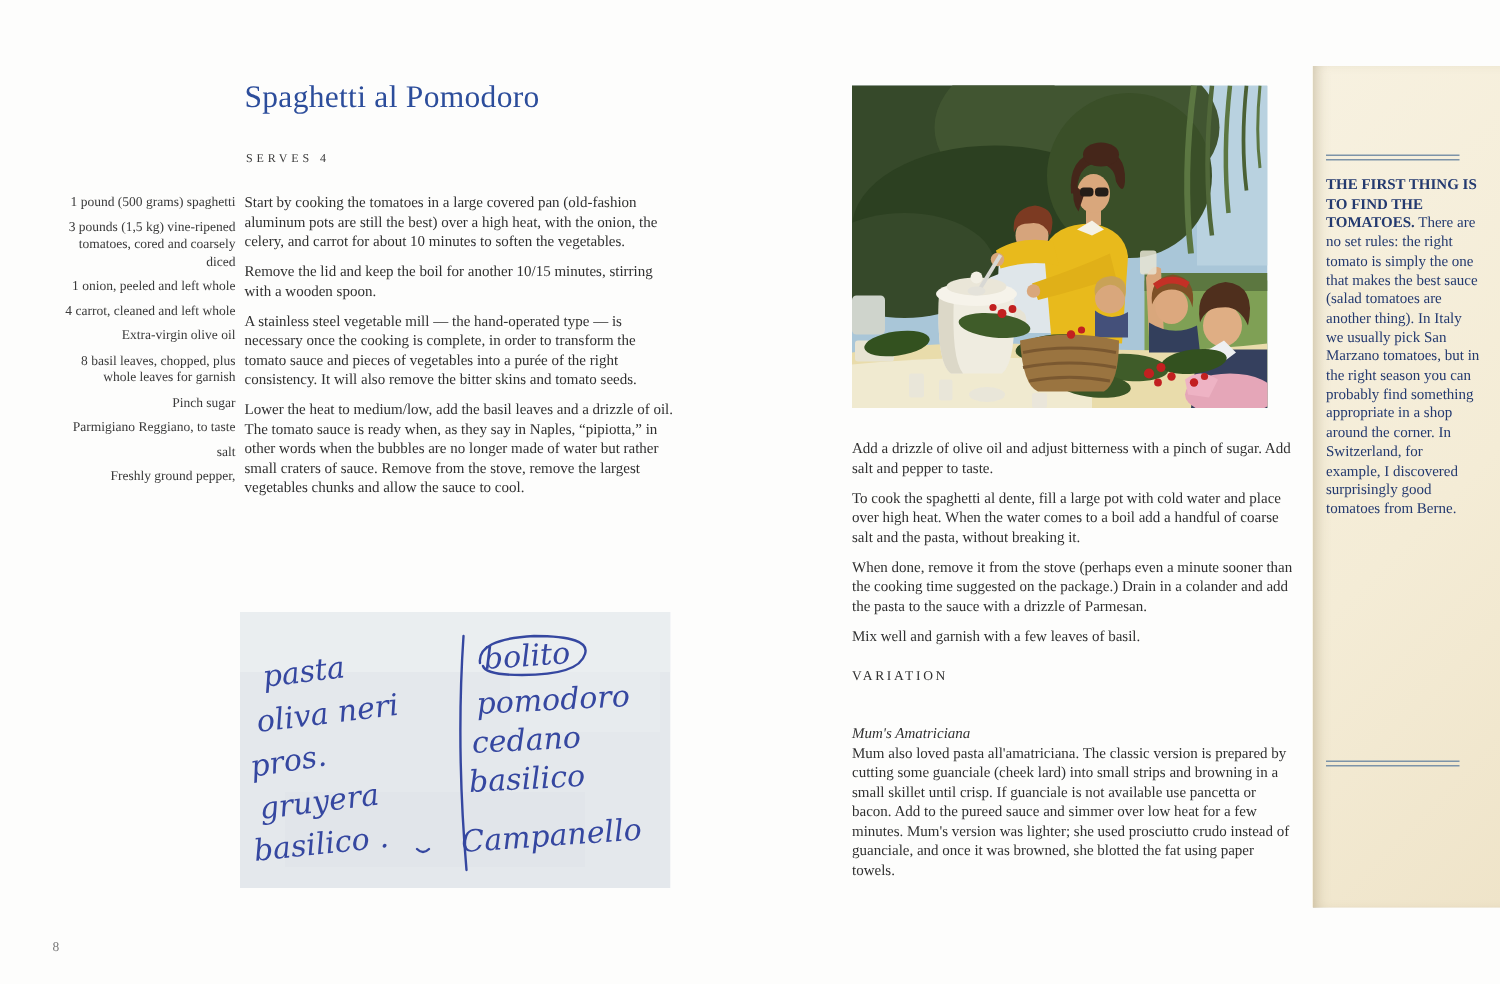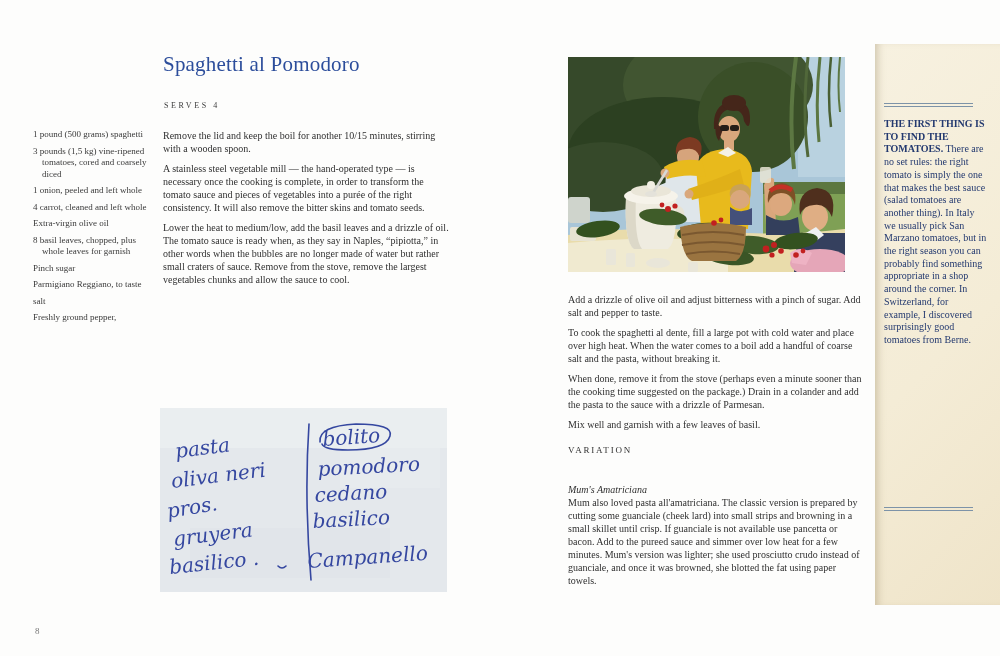--- a/index.html
+++ b/index.html
@@ -2,21 +2,21 @@
 <html><head>
 <meta charset="utf-8">
 <style>
   * { margin:0; padding:0; box-sizing:border-box; }
   html,body { width:1000px; height:656px; background:#ffffff; }
   body { font-family:"Liberation Serif", serif; color:#2b2b2b; position:relative; overflow:hidden; }
 
   .spread { position:absolute; inset:0; background:#fdfdfc; }
 
   
-  .ingredients { position:absolute; left:33px; top:129px; width:124px; font-size:9px; line-height:11.5px; color:#3a3a3a; }
+  .ingredients { position:absolute; left:33px; top:129px; width:124px; font-size:9px; line-height:11.5px; color:#3a3a3a;text-align:right; }
   .ingredient { margin-bottom:5px; padding-left:9px; text-indent:-9px; }
 
   .recipe-title { position:absolute; left:163px; top:52px; font-size:21px; font-weight:normal; color:#2c4d9b; letter-spacing:0.2px; }
   .serves { position:absolute; left:164px; top:101px; font-size:8px; letter-spacing:2.6px; color:#3a3a3a; }
 
   .body-col { font-size:10px; line-height:13px; color:#303030; }
   .body-col p { margin-bottom:7px; }
   .body-left { position:absolute; left:163px; top:129px; width:288px; }
   .body-right { position:absolute; left:568px; top:293px; width:294px; }
 
@@ -57,20 +57,21 @@
     <div class="ingredient">Pinch sugar</div>
     <div class="ingredient">Parmigiano Reggiano, to taste</div>
     <div class="ingredient">salt</div>
     <div class="ingredient">Freshly ground pepper,</div>
   </div>
 
   <h1 class="recipe-title">Spaghetti al Pomodoro</h1>
   <div class="serves">SERVES 4</div>
 
   <div class="body-col body-left">
+    <p>Start by cooking the tomatoes in a large covered pan (old-fashion aluminum pots are still the best) over a high heat, with the onion, the celery, and carrot for about 10 minutes to soften the vegetables.</p>
     <p>Remove the lid and keep the boil for another 10/15 minutes, stirring with a wooden spoon.</p>
     <p>A stainless steel vegetable mill — the hand-operated type — is necessary once the cooking is complete, in order to transform the tomato sauce and pieces of vegetables into a purée of the right consistency. It will also remove the bitter skins and tomato seeds.</p>
     <p>Lower the heat to medium/low, add the basil leaves and a drizzle of oil. The tomato sauce is ready when, as they say in Naples, “pipiotta,” in other words when the bubbles are no longer made of water but rather small craters of sauce. Remove from the stove, remove the largest vegetables chunks and allow the sauce to cool.</p>
   </div>
 
   <div class="note-wrap">
     <svg viewBox="0 0 287 184" preserveAspectRatio="none">
       <rect width="287" height="184" fill="#e4e8ec"></rect>
       <rect x="0" y="0" width="287" height="40" fill="#eef1f3" opacity="0.6"></rect>
       <rect x="30" y="120" width="200" height="50" fill="#dde2e7" opacity="0.5"></rect>

